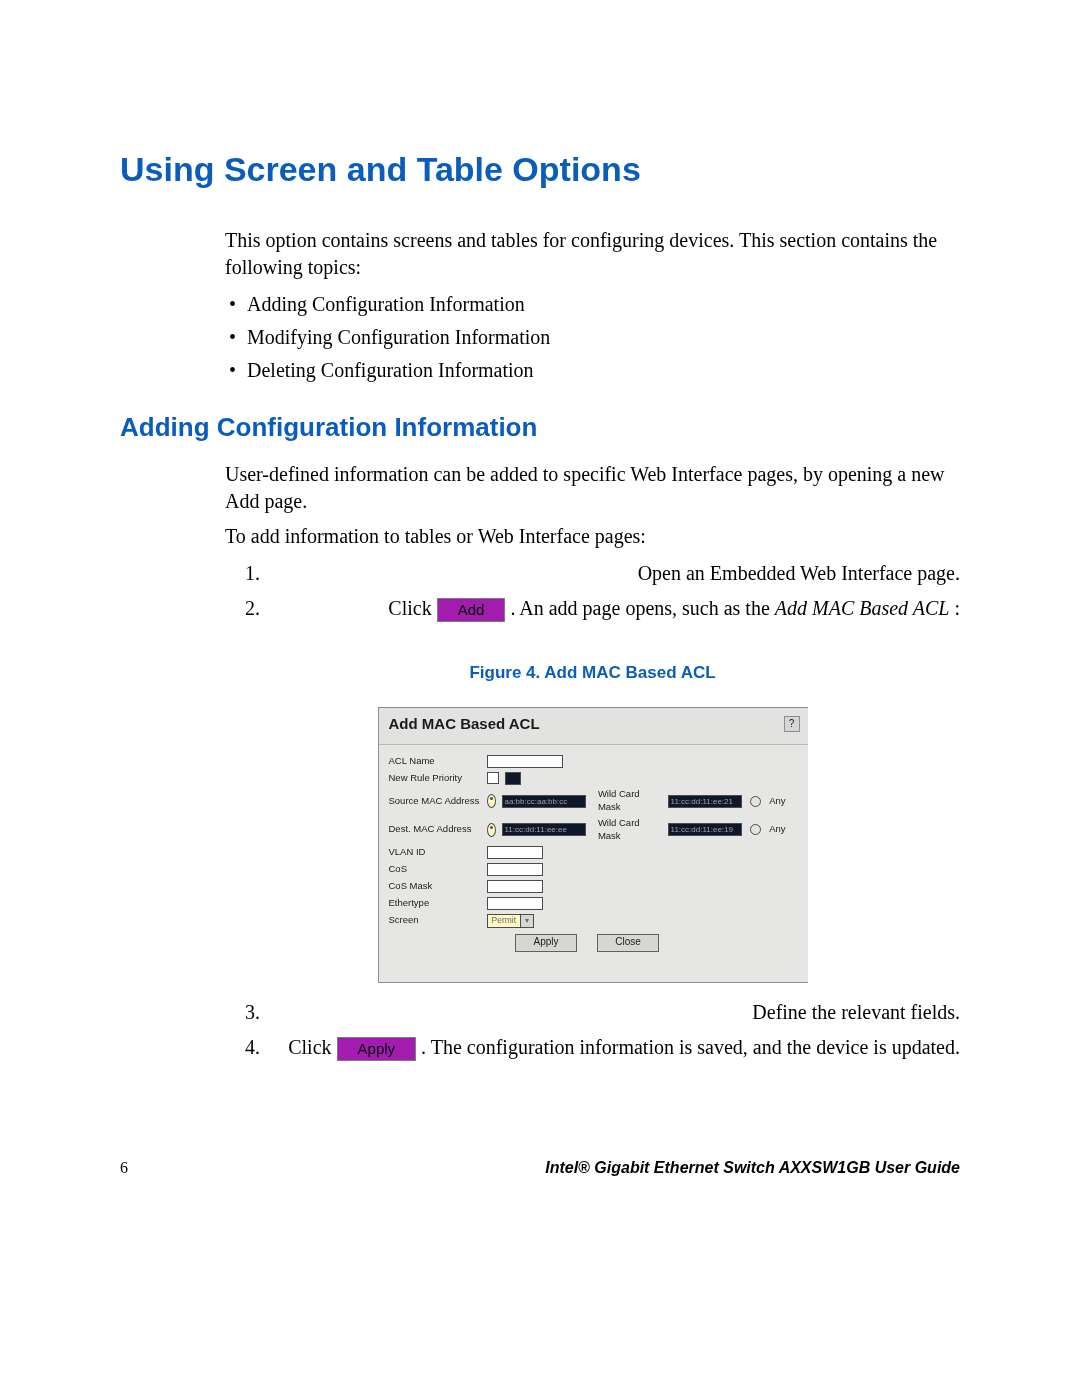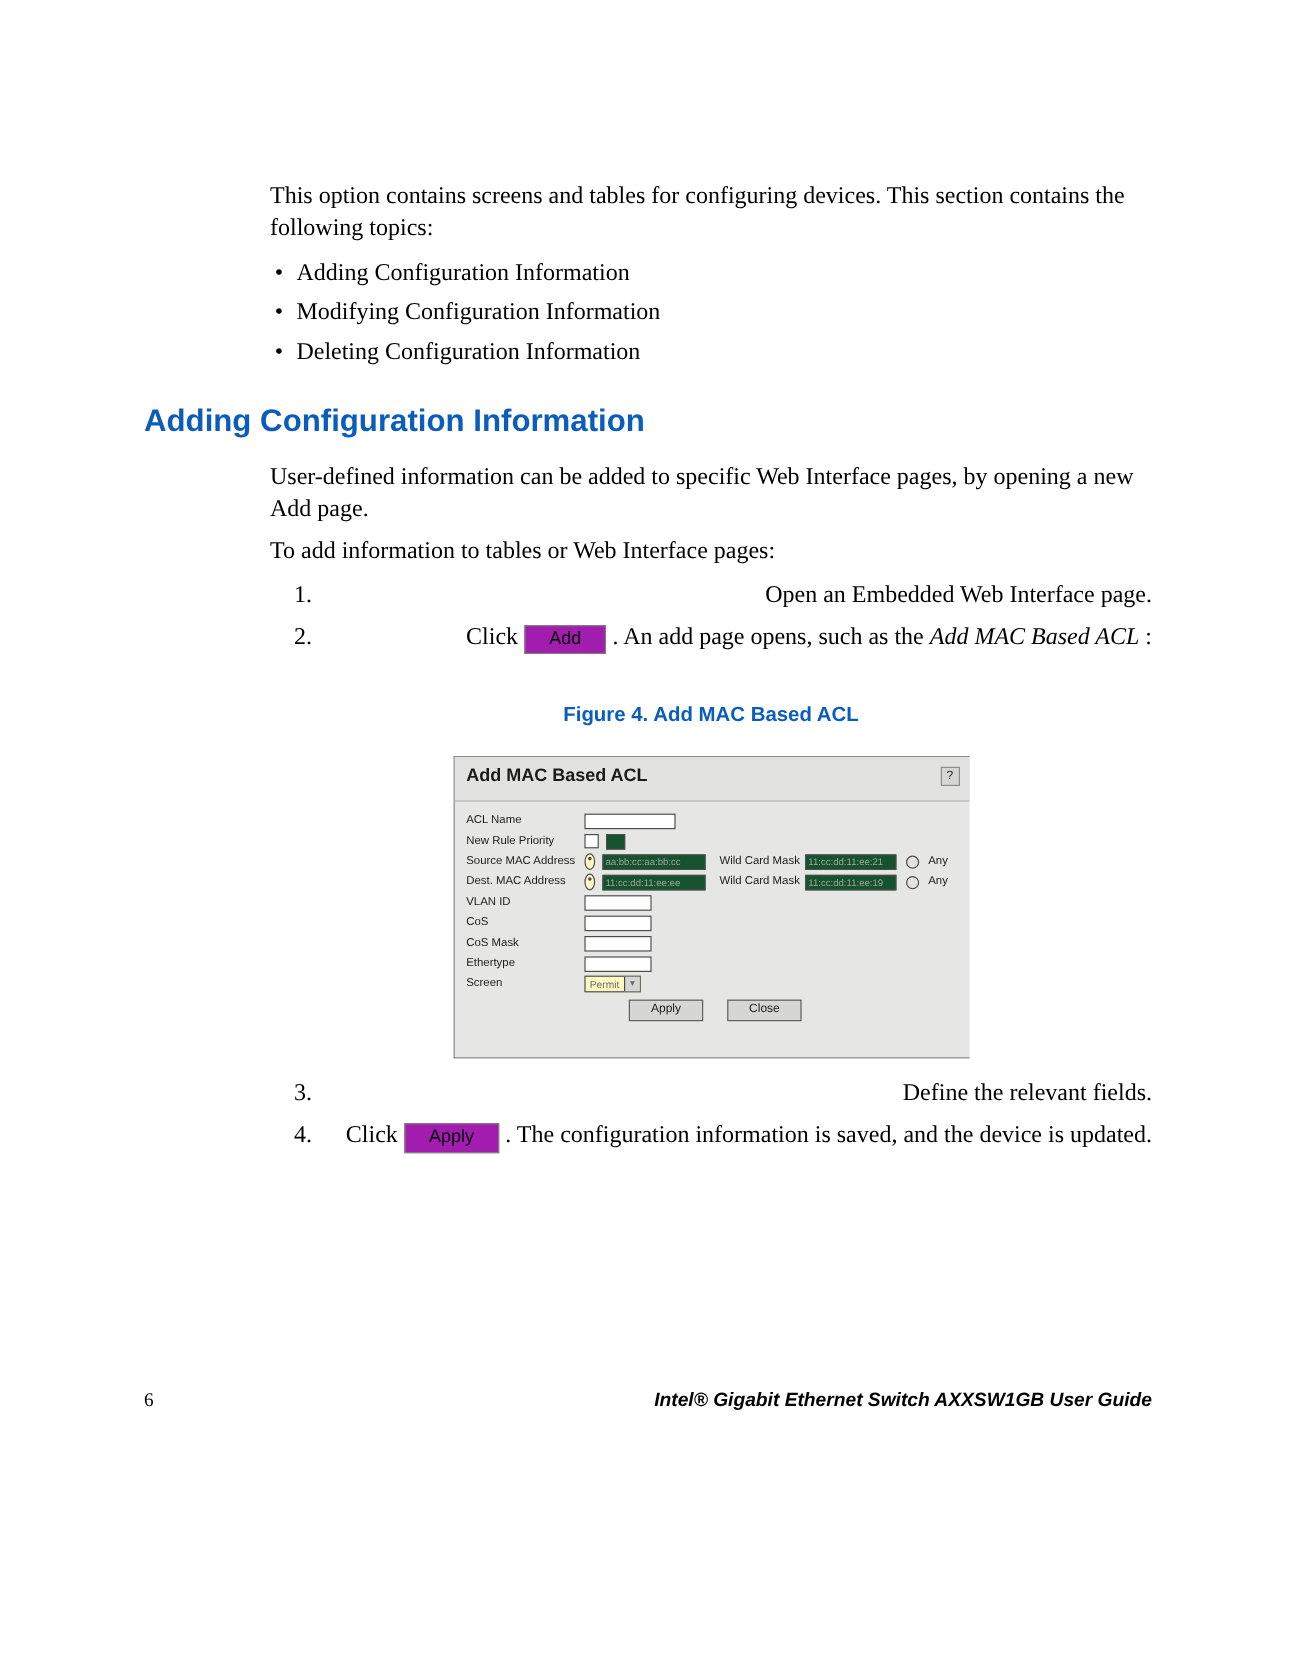--- a/index.html
+++ b/index.html
@@ -107,21 +107,21 @@
     font-weight: 700;
   }
   .help-btn {
     width: 14px; height: 14px;
     border: 1px solid #8d8d8d;
     background: #d6d6d4;
     font-size: 10px;
     text-align: center;
     line-height: 13px;
   }
-  .dlg-body { padding: 6px 4px 0 10px; }
+  .dlg-body { padding: 6px 22px 0 10px; }
   .dlg-row {
     display: flex;
     align-items: center;
     margin: 3px 0;
     min-height: 14px;
   }
   .dlg-lbl {
     width: 98px;
     flex: 0 0 98px;
     font-size: 9.5px;
@@ -138,21 +138,21 @@
     border: 1px solid #4c4c4c;
     background: #fff;
     display: inline-block;
     box-sizing: border-box;
     font-size: 8px;
     color: #a9a9a9;
     padding: 0 2px;
     line-height: 11px;
     overflow: hidden;
   }
-  .txt.dim { background: #14532d; color:#a2a2a2; }
+  .txt.dim { background: #0f172a; color:#a2a2a2; }
   .w76 { width: 76px; }
   .w56 { width: 56px; }
   .w86 { width: 86px; }
   .w16 { width: 16px; }
   .radio {
     width: 9px; height: 9px;
     border: 1px solid #4c4c4c;
     border-radius: 50%;
     margin: 0 6px 0 0;
     flex: 0 0 9px;
@@ -204,20 +204,21 @@
     font-family: "Times New Roman", serif;
   }
   .step-inline { display:inline; }
   em.add { font-style: italic; }
 </style>
 </head>
 <body>
 
 <div class="page">
 
+  <h1 class="h1">Using Screen and Table Options</h1>
 
   <div class="body-indent">
     <p>This option contains screens and tables for configuring devices. This section contains the following topics:</p>
     <ul class="bul">
       <li>Adding Configuration Information</li>
       <li>Modifying Configuration Information</li>
       <li>Deleting Configuration Information</li>
     </ul>
   </div>
 

